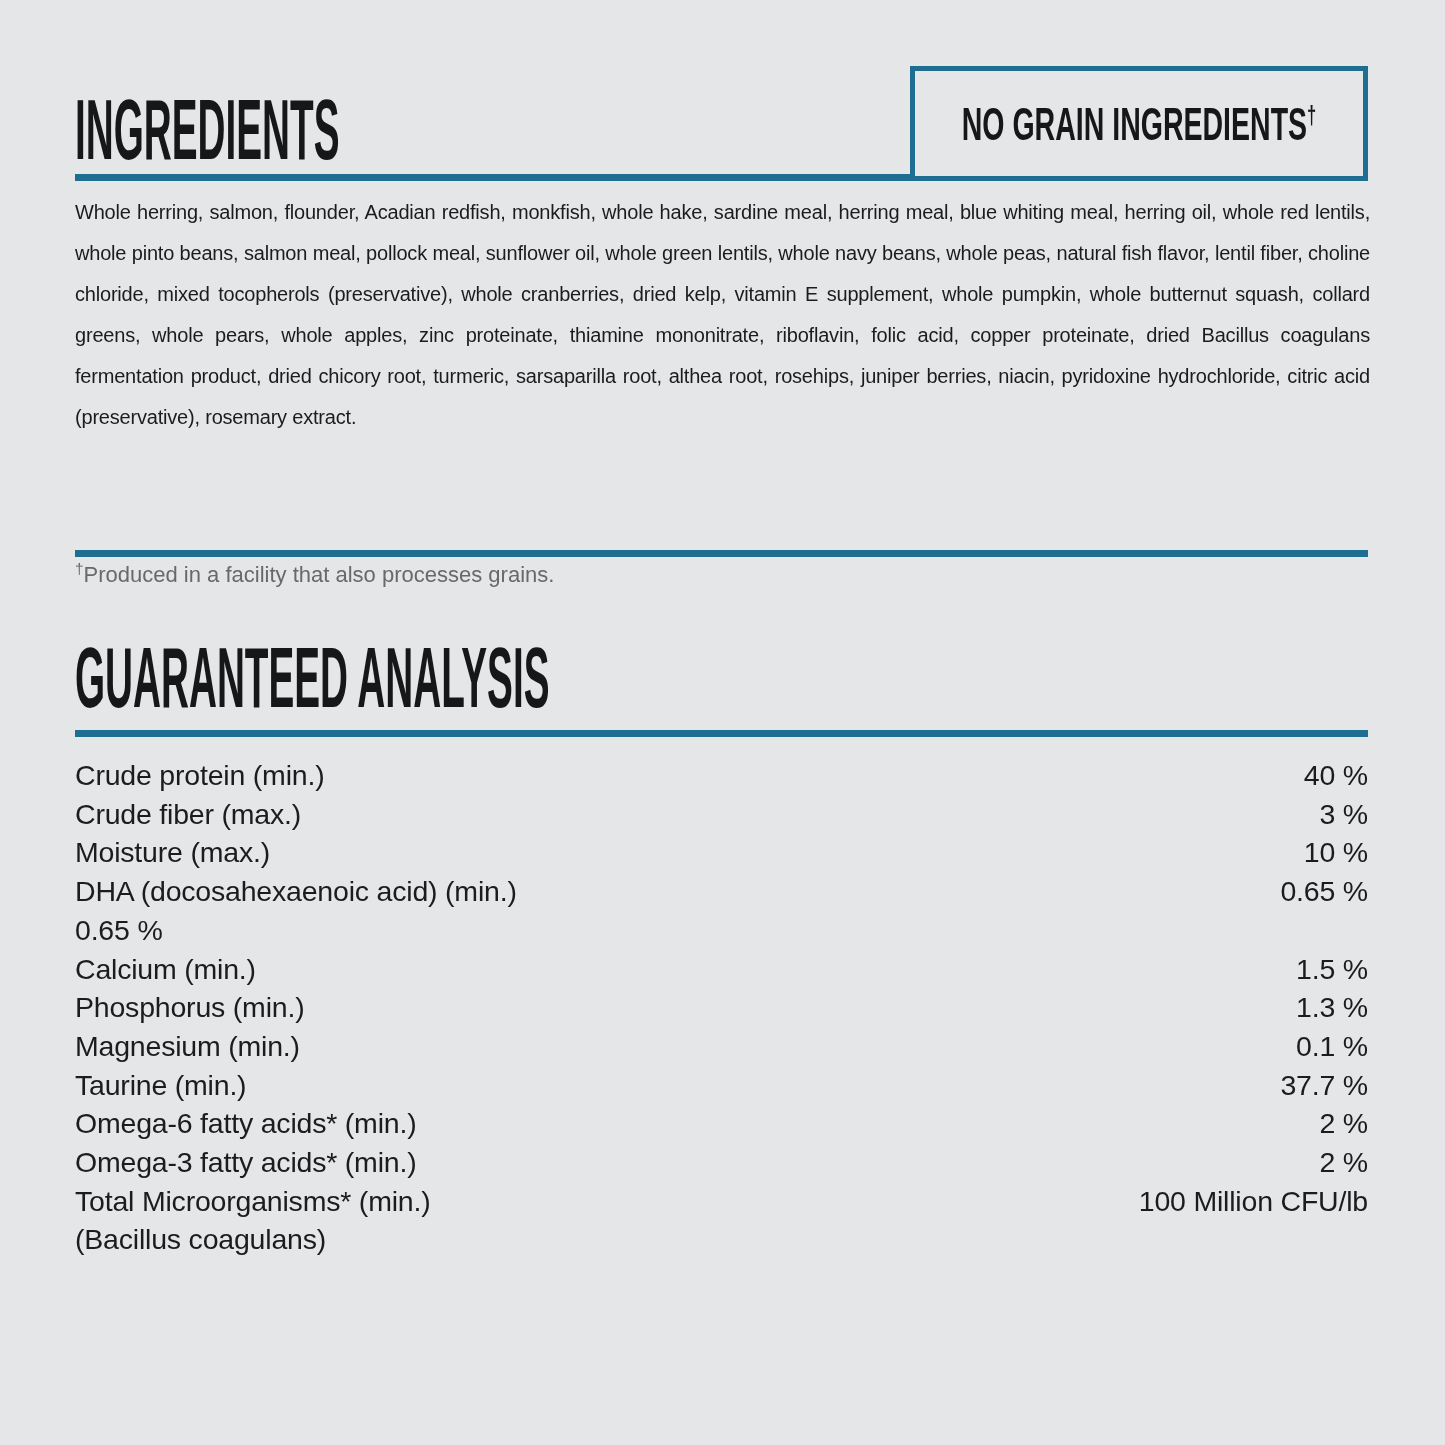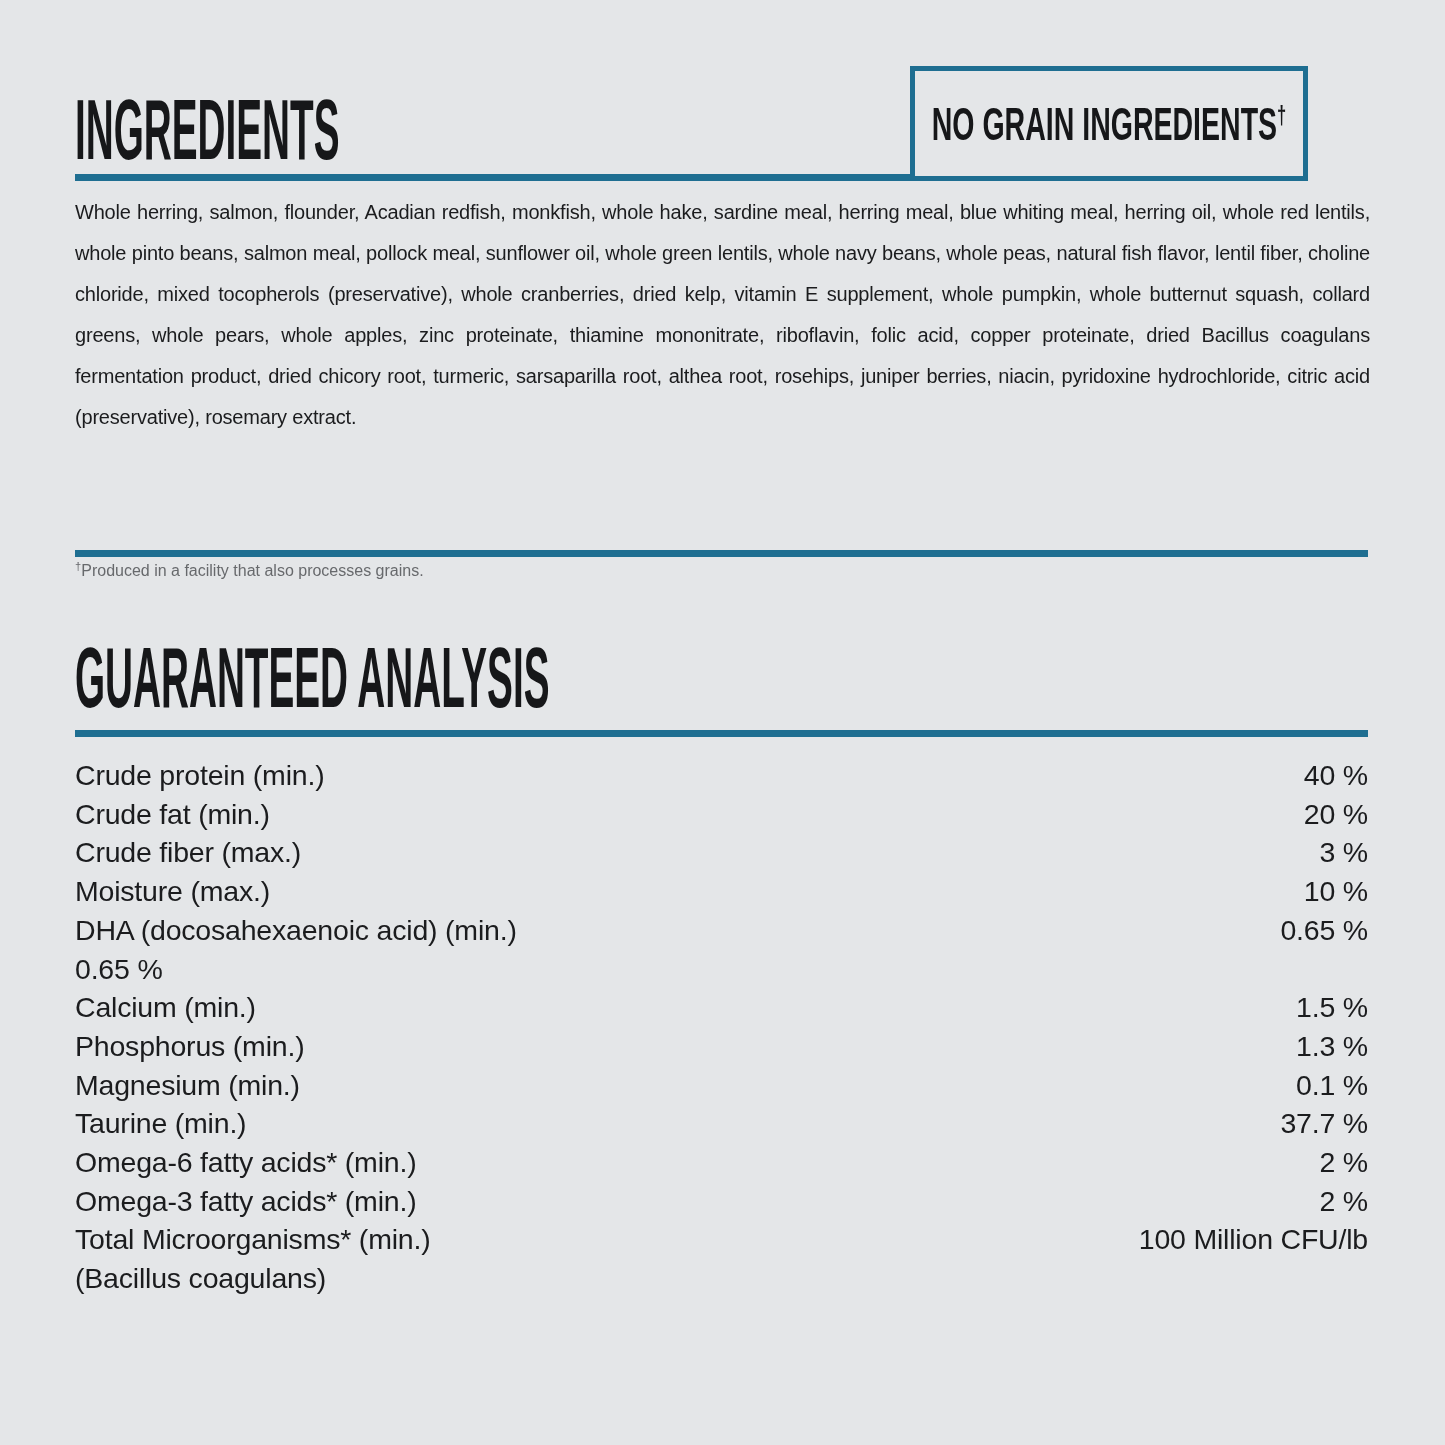--- a/index.html
+++ b/index.html
@@ -14,37 +14,37 @@
     white-space:nowrap; transform:scaleX(0.45); transform-origin:left top;
     color:#161719;
   }
   #ingredients-title { top:86px; }
   #analysis-title   { top:634px; }
   .rule { position:absolute; left:75px; height:7px; background:#1e6e91; }
   #rule-ingredients { top:174px; width:835px; }
   #rule-footnote    { top:550px; width:1293px; }
   #rule-analysis    { top:730px; width:1293px; }
   .badge-box {
-    position:absolute; left:910px; top:66px; width:398px; height:115px;
+    position:absolute; left:910px; top:66px; width:458px; height:115px;
     box-sizing:border-box; border:5px solid #1e6e91; background:#e4e6e8;
     display:flex; align-items:center; justify-content:center;
   }
   .badge-text {
     font-size:46px; font-weight:700; white-space:nowrap;
     transform:scaleX(0.62); transform-origin:center center; color:#161719;
   }
   .badge-text sup { font-size:58%; vertical-align:super; line-height:0; }
   .body-copy {
     position:absolute; left:75px; top:192px; width:1295px;
     font-size:20px; line-height:41px; letter-spacing:-0.2px;
     text-align:justify; color:#1b1c1e;
   }
   .footnote {
     position:absolute; left:75px; top:562px;
-    font-size:16px; color:#67696c; letter-spacing:0;
+    font-size:22px; color:#67696c; letter-spacing:0;
   }
   .footnote sup { font-size:70%; vertical-align:super; line-height:0; }
   .ga-table { position:absolute; left:75px; top:756px; width:1293px; }
   .ga-row {
     display:flex; justify-content:space-between; align-items:baseline;
     font-size:28.5px; line-height:38.7px; letter-spacing:-0.2px;
   }
   .ga-label { text-align:left; }
   .ga-value { text-align:left; white-space:nowrap; }
 </style>
@@ -68,24 +68,20 @@
   <div class="footnote"><sup>†</sup><span>Produced in a facility that also processes grains.</span></div>
 
   <div class="hed" id="analysis-title">GUARANTEED ANALYSIS</div>
 
   <div class="rule" id="rule-analysis"></div>
 
   <div class="ga-table">
     <div class="ga-row">
       <span class="ga-label">Crude protein (min.)</span>
       <span class="ga-value">40 %</span>
-    </div>
-    <div class="ga-row">
-      <span class="ga-label">Crude fat (min.)</span>
-      <span class="ga-value">20 %</span>
     </div>
     <div class="ga-row">
       <span class="ga-label">Crude fiber (max.)</span>
       <span class="ga-value">3 %</span>
     </div>
     <div class="ga-row">
       <span class="ga-label">Moisture (max.)</span>
       <span class="ga-value">10 %</span>
     </div>
     <div class="ga-row">

